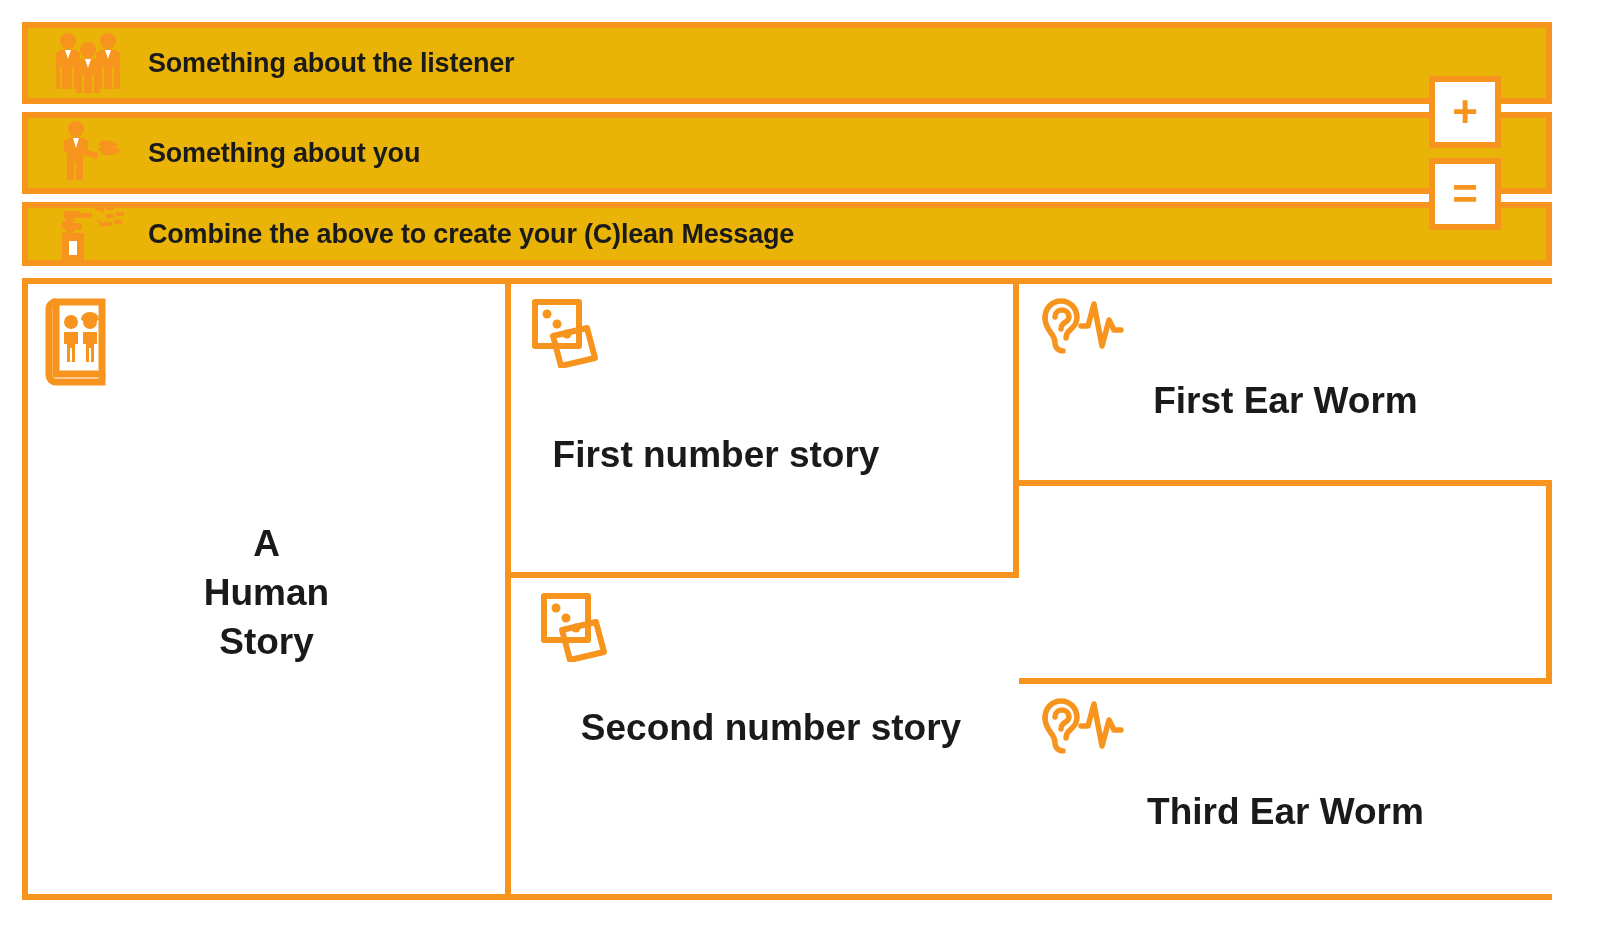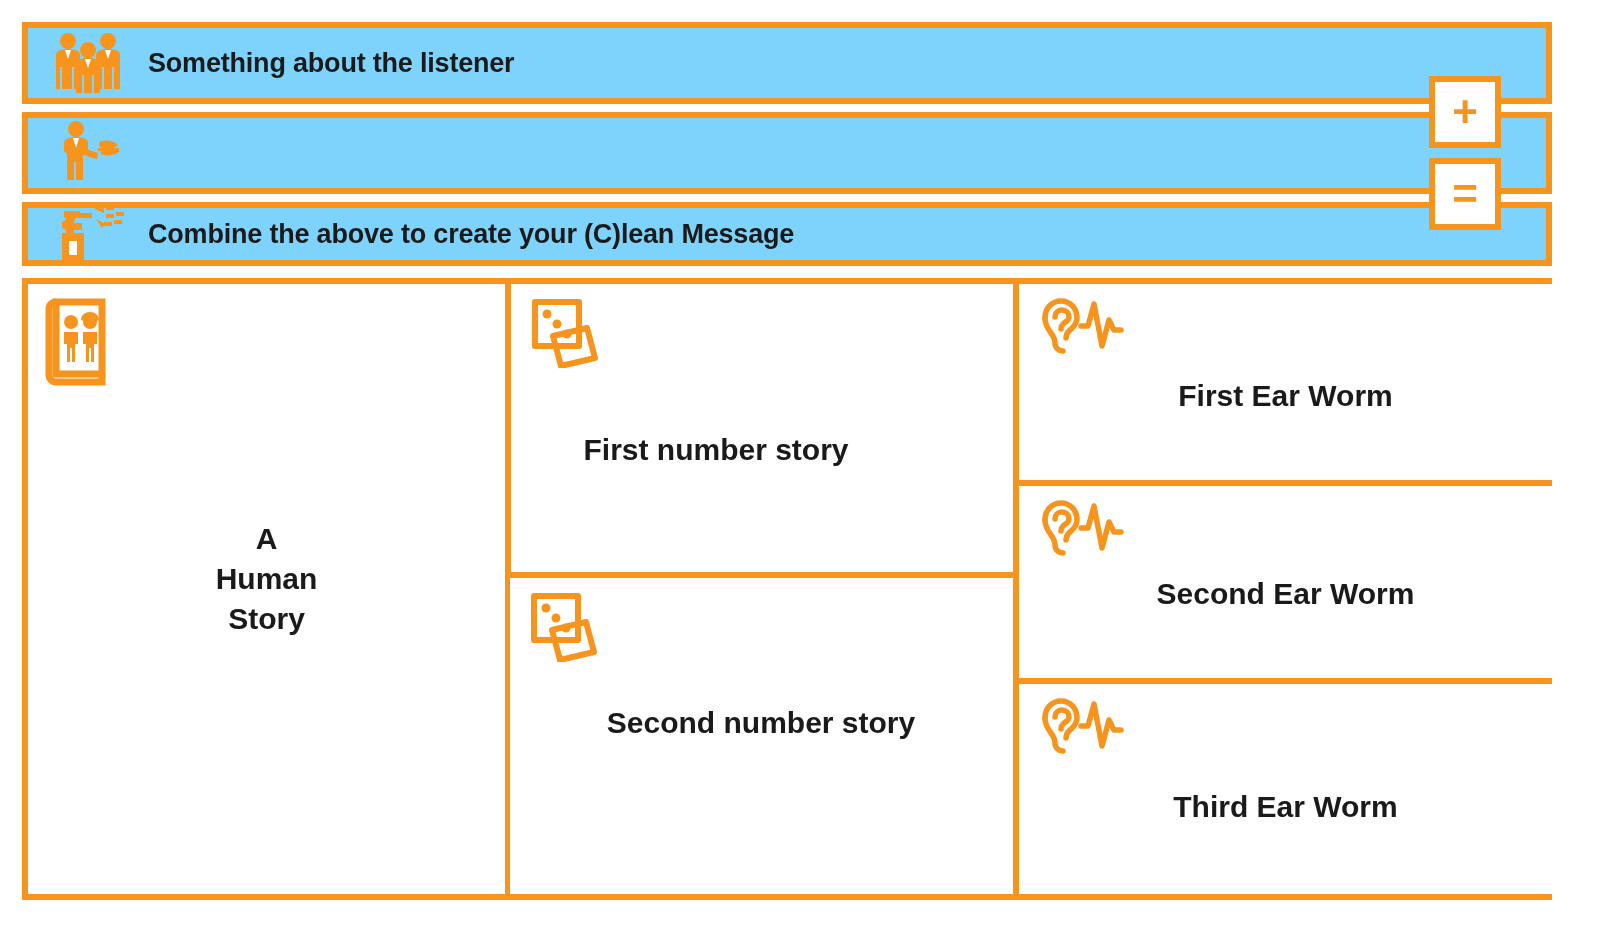--- a/index.html
+++ b/index.html
@@ -19,21 +19,21 @@
 
   :root{ --accent:#F7941E; --ink:#1a1a1a; }
 
   
   .hdr-row{
     position:absolute;
     box-sizing:border-box;
     left:22px;
     width:1530px;
     border:6px solid var(--accent);
-    background:#7dd3fc;
+    background:#eab308;
     display:flex;
     align-items:center;
   }
   .hdr-row .ico{
     flex:0 0 120px;
     height:100%;
     display:flex;
     align-items:center;
     justify-content:center;
   }
@@ -81,21 +81,21 @@
   .gcell .cico{
     position:absolute;
     left:14px;top:10px;
   }
   .gcell .ctxt{
     position:absolute;
     left:0;right:0;
     text-align:center;
     font-weight:bold;
     color:var(--ink);
-    font-size:30px;
+    font-size:37px;
     line-height:1.33;
   }
   .vsep{position:absolute;background:var(--accent);}
   .hsep{position:absolute;background:var(--accent);}
 
   svg{display:block;}
 </style>
 </head>
 <body>
 
@@ -132,20 +132,21 @@
           <path d="M22 18h6l-3 10z" fill="#ffffff"></path>
 
           <path d="M34 28c4 2 9 4 13 5l-1 6c-6-1-11-3-15-6z"></path>
 
           <path d="M48 22c7-3 15-1 19 3-5 4-13 5-19 1z"></path>
           <path d="M50 34c7 3 15 1 19-3-5-4-13-5-19-1z"></path>
           <path d="M47 28h21v3H47z"></path>
         </g>
       </svg>
     </div>
+    <div class="lbl">Something about you</div>
   </div>
 
   <div class="hdr-row" style="top:202px;height:64px;">
     <div class="ico">
       <svg width="80" height="62" viewBox="0 0 80 62" aria-hidden="true">
         <g fill="#F7941E">
 
           <path d="M16 8h16v7h-5l-1 5h8v7h-8v4h-8v-4l-4-2v-6l4-2v-2h-2z"></path>
           <path d="M32 10h12v5H32z"></path>
 
@@ -215,21 +216,21 @@
           <g fill="#F7941E">
             <circle cx="22" cy="20" r="4.5"></circle>
             <circle cx="32" cy="30" r="4.5"></circle>
             <circle cx="42" cy="40" r="4.5"></circle>
           </g>
         </svg>
       </div>
       <div class="ctxt" style="top:146px;">First number story</div>
     </div>
 
-    <div class="gcell" style="left:482px;top:294px;width:502px;height:316px;padding-left:20px;">
+    <div class="gcell" style="left:492px;top:294px;width:502px;height:316px;padding-left:20px;">
       <div class="cico">
         <svg width="80" height="74" viewBox="0 0 80 74" aria-hidden="true">
           <g fill="none" stroke="#F7941E" stroke-width="6" stroke-linejoin="round">
             <path d="M28 42l34 -8 8 30 -34 8z"></path>
             <rect x="10" y="8" width="44" height="44"></rect>
           </g>
           <g fill="#F7941E">
             <circle cx="22" cy="20" r="4.5"></circle>
             <circle cx="32" cy="30" r="4.5"></circle>
             <circle cx="42" cy="40" r="4.5"></circle>
@@ -249,43 +250,30 @@
             <path d="M12 24c0-10 7-17 16-17s16 7 16 17c0 7-5 10-8 13-2 2-3 4-3 7"></path>
             <path d="M12 24c0 7 3 11 6 15 3 4 4 7 4 10 0 5 4 8 8 8"></path>
             <path d="M22 23c0-4 3-7 7-7s7 3 7 7c0 4-4 5-6 7-1 1-2 3-2 5"></path>
             <path d="M48 32l7 0 6 -22 8 42 7 -26 5 10 7 0"></path>
           </g>
         </svg>
       </div>
       <div class="ctxt" style="top:92px;">First Ear Worm</div>
     </div>
 
-    <div class="gcell" style="left:991px;top:202px;width:533px;height:192px;">
+
+    <div class="gcell" style="left:991px;top:400px;width:533px;height:210px;">
       <div class="cico">
         <svg width="94" height="62" viewBox="0 0 94 62" aria-hidden="true">
           <g fill="none" stroke="#F7941E" stroke-width="5.5" stroke-linecap="round" stroke-linejoin="round">
             <path d="M12 24c0-10 7-17 16-17s16 7 16 17c0 7-5 10-8 13-2 2-3 4-3 7"></path>
             <path d="M12 24c0 7 3 11 6 15 3 4 4 7 4 10 0 5 4 8 8 8"></path>
             <path d="M22 23c0-4 3-7 7-7s7 3 7 7c0 4-4 5-6 7-1 1-2 3-2 5"></path>
             <path d="M48 32l7 0 6 -22 8 42 7 -26 5 10 7 0"></path>
           </g>
         </svg>
       </div>
-      <div class="ctxt" style="top:88px;">Second Ear Worm</div>
-    </div>
-
-    <div class="gcell" style="left:991px;top:400px;width:533px;height:210px;">
-      <div class="cico">
-        <svg width="94" height="62" viewBox="0 0 94 62" aria-hidden="true">
-          <g fill="none" stroke="#F7941E" stroke-width="5.5" stroke-linecap="round" stroke-linejoin="round">
-            <path d="M12 24c0-10 7-17 16-17s16 7 16 17c0 7-5 10-8 13-2 2-3 4-3 7"></path>
-            <path d="M12 24c0 7 3 11 6 15 3 4 4 7 4 10 0 5 4 8 8 8"></path>
-            <path d="M22 23c0-4 3-7 7-7s7 3 7 7c0 4-4 5-6 7-1 1-2 3-2 5"></path>
-            <path d="M48 32l7 0 6 -22 8 42 7 -26 5 10 7 0"></path>
-          </g>
-        </svg>
-      </div>
       <div class="ctxt" style="top:90px;margin-top:13px;">Third Ear Worm</div>
     </div>
 
   </div>
 
 </div>
 
 </body></html>

